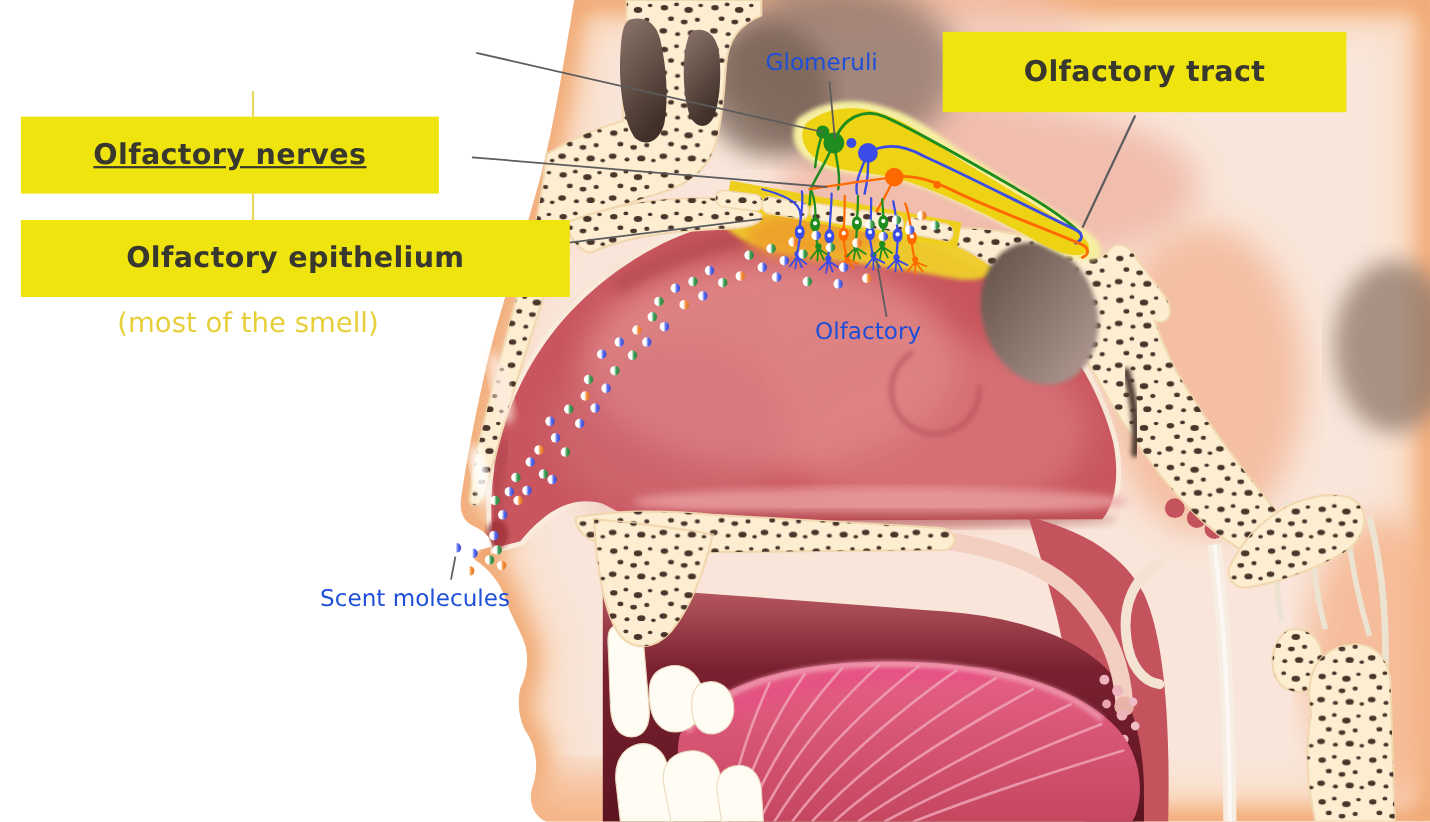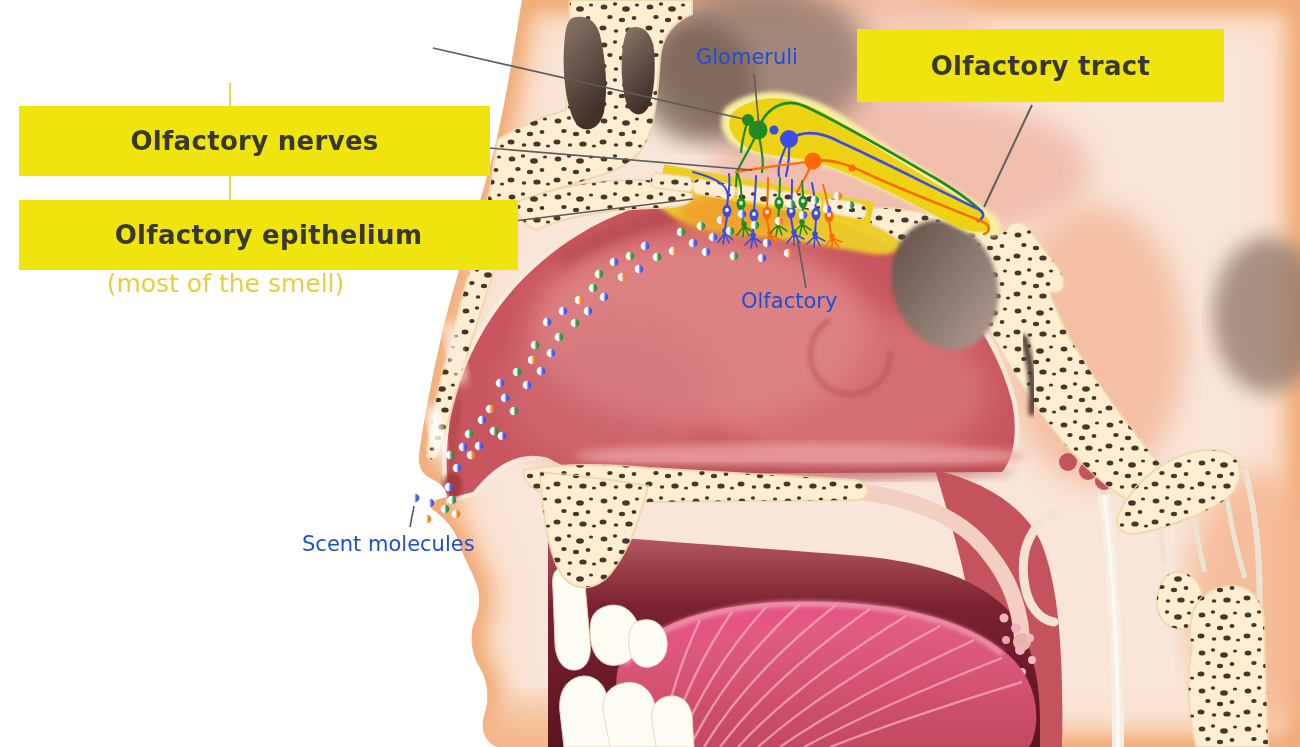--- a/index.html
+++ b/index.html
@@ -459,24 +459,24 @@
     <path d="M429,143 L752,170"></path>
     <path d="M433,231 L693,199"></path>
     <path d="M754,74 L759,126"></path>
     <path d="M1032,105 L984,207" stroke-width="2"></path>
     <path d="M797,237 L806,288"></path>
     <path d="M410,527 L414,506"></path>
   </g>
 </svg>
 
 <div class="connector" style="left:229px;top:83px;height:23px;"></div>
-<div class="label-box" style="left:19px;top:106px;width:471px;height:70px;">Olfactory nerves</div>
+<div class="label-box" style="left:19px;top:106px;width:380px;height:70px;text-decoration:underline;">Olfactory nerves</div>
 <div class="connector" style="left:229px;top:176px;height:24px;"></div>
 <div class="label-box" style="left:19px;top:200px;width:499px;height:70px;">Olfactory epithelium</div>
-<div class="note" style="left:19px;top:269px;width:413px;text-align:center;">(most of the smell)</div>
+<div class="note" style="left:19px;top:279px;width:413px;text-align:center;">(most of the smell)</div>
 
 <div class="label-box" style="left:857px;top:29px;width:367px;height:73px;">Olfactory tract</div>
 
 <div class="annot" style="left:696px;top:45px;">Glomeruli</div>
 <div class="annot" style="left:741px;top:289px;">Olfactory</div>
-<div class="annot" style="left:302px;top:532px;">Scent molecules</div>
+<div class="annot" style="left:291px;top:532px;">Scent molecules</div>
 
 </div>
 
 </body></html>

